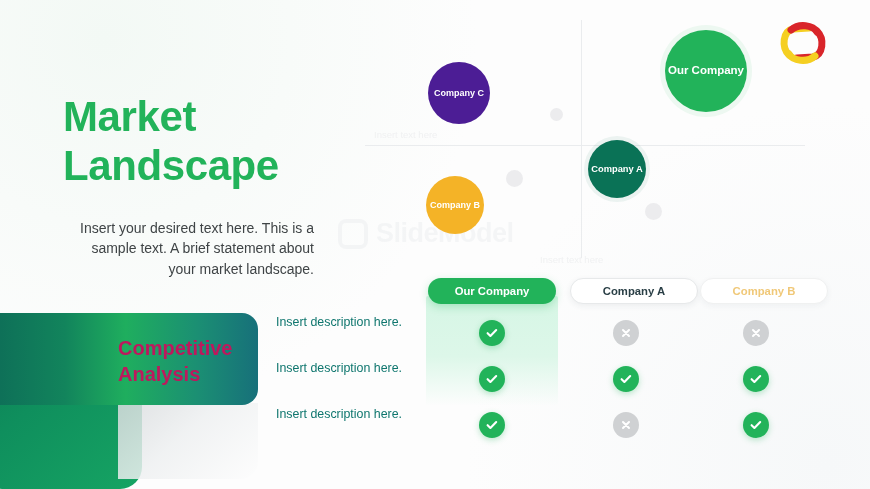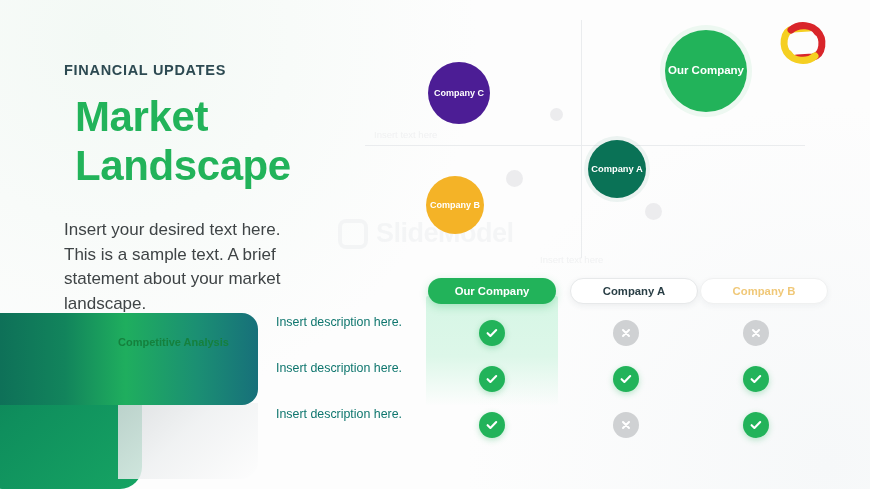--- a/index.html
+++ b/index.html
@@ -48,27 +48,27 @@
     position:absolute; left:64px; top:62px;
     font-size:14.5px; font-weight:bold; letter-spacing:.7px;
     color:#2d4a52;
   }
   .big-title {
     position:absolute; left:63px; top:92px;
     width:300px;
     font-size:42px; font-weight:bold; line-height:1.17;
     color:#22b35a;
     letter-spacing:-.4px;
-    margin-left:12px;
   }
   .lede {
     position:absolute; left:64px; top:218px;
     width:250px;
-    font-size:17px; line-height:1.45;
+    font-size:14px; line-height:1.45;
     color:#3f4446;
+    text-align:right;
   }
 
   
   .ca-wrap {
     position:absolute; left:0px; top:305px;
     width:262px; height:184px;
   }
   
   .ca-lower {
     position:absolute; left:-18px; top:28px;
@@ -88,22 +88,22 @@
   
   .ca-upper {
     position:absolute; left:-18px; top:8px;
     width:276px; height:92px;
     border-radius:16px;
     background:linear-gradient(90deg,#0d6b57 0%,#12845c 30%,#1fae5e 52%,#1b8f73 78%,#17707a 100%);
   }
   .ca-label {
     position:absolute; left:118px; top:30px;
     width:120px;
-    font-size:11px; font-weight:bold; line-height:1.3;
-    color:#15803d;
+    font-size:20px; font-weight:bold; line-height:1.3;
+    color:#be185d;
   }
 
   
   .quad {
     position:absolute; left:360px; top:12px;
     width:450px; height:252px;
   }
   .axis-h {
     position:absolute; left:5px; top:133px; width:440px; height:1px;
     background:#eaecee;
@@ -217,21 +217,20 @@
 
 <div id="slide">
 
   <div class="bg-wash"></div>
 
   <div class="watermark">
     <div class="wm-mark"></div>
     <div class="wm-text">SlideModel</div>
   </div>
 
-  <div class="eyebrow">FINANCIAL UPDATES</div>
   <div class="big-title">Market Landscape</div>
   <div class="lede">Insert your desired text here. This is a sample text. A brief statement about your market landscape.</div>
 
   <div class="ca-wrap">
     <div class="ca-lower"></div>
     <div class="ca-fold"></div>
     <div class="ca-upper"></div>
     <div class="ca-label">Competitive Analysis</div>
   </div>
 

